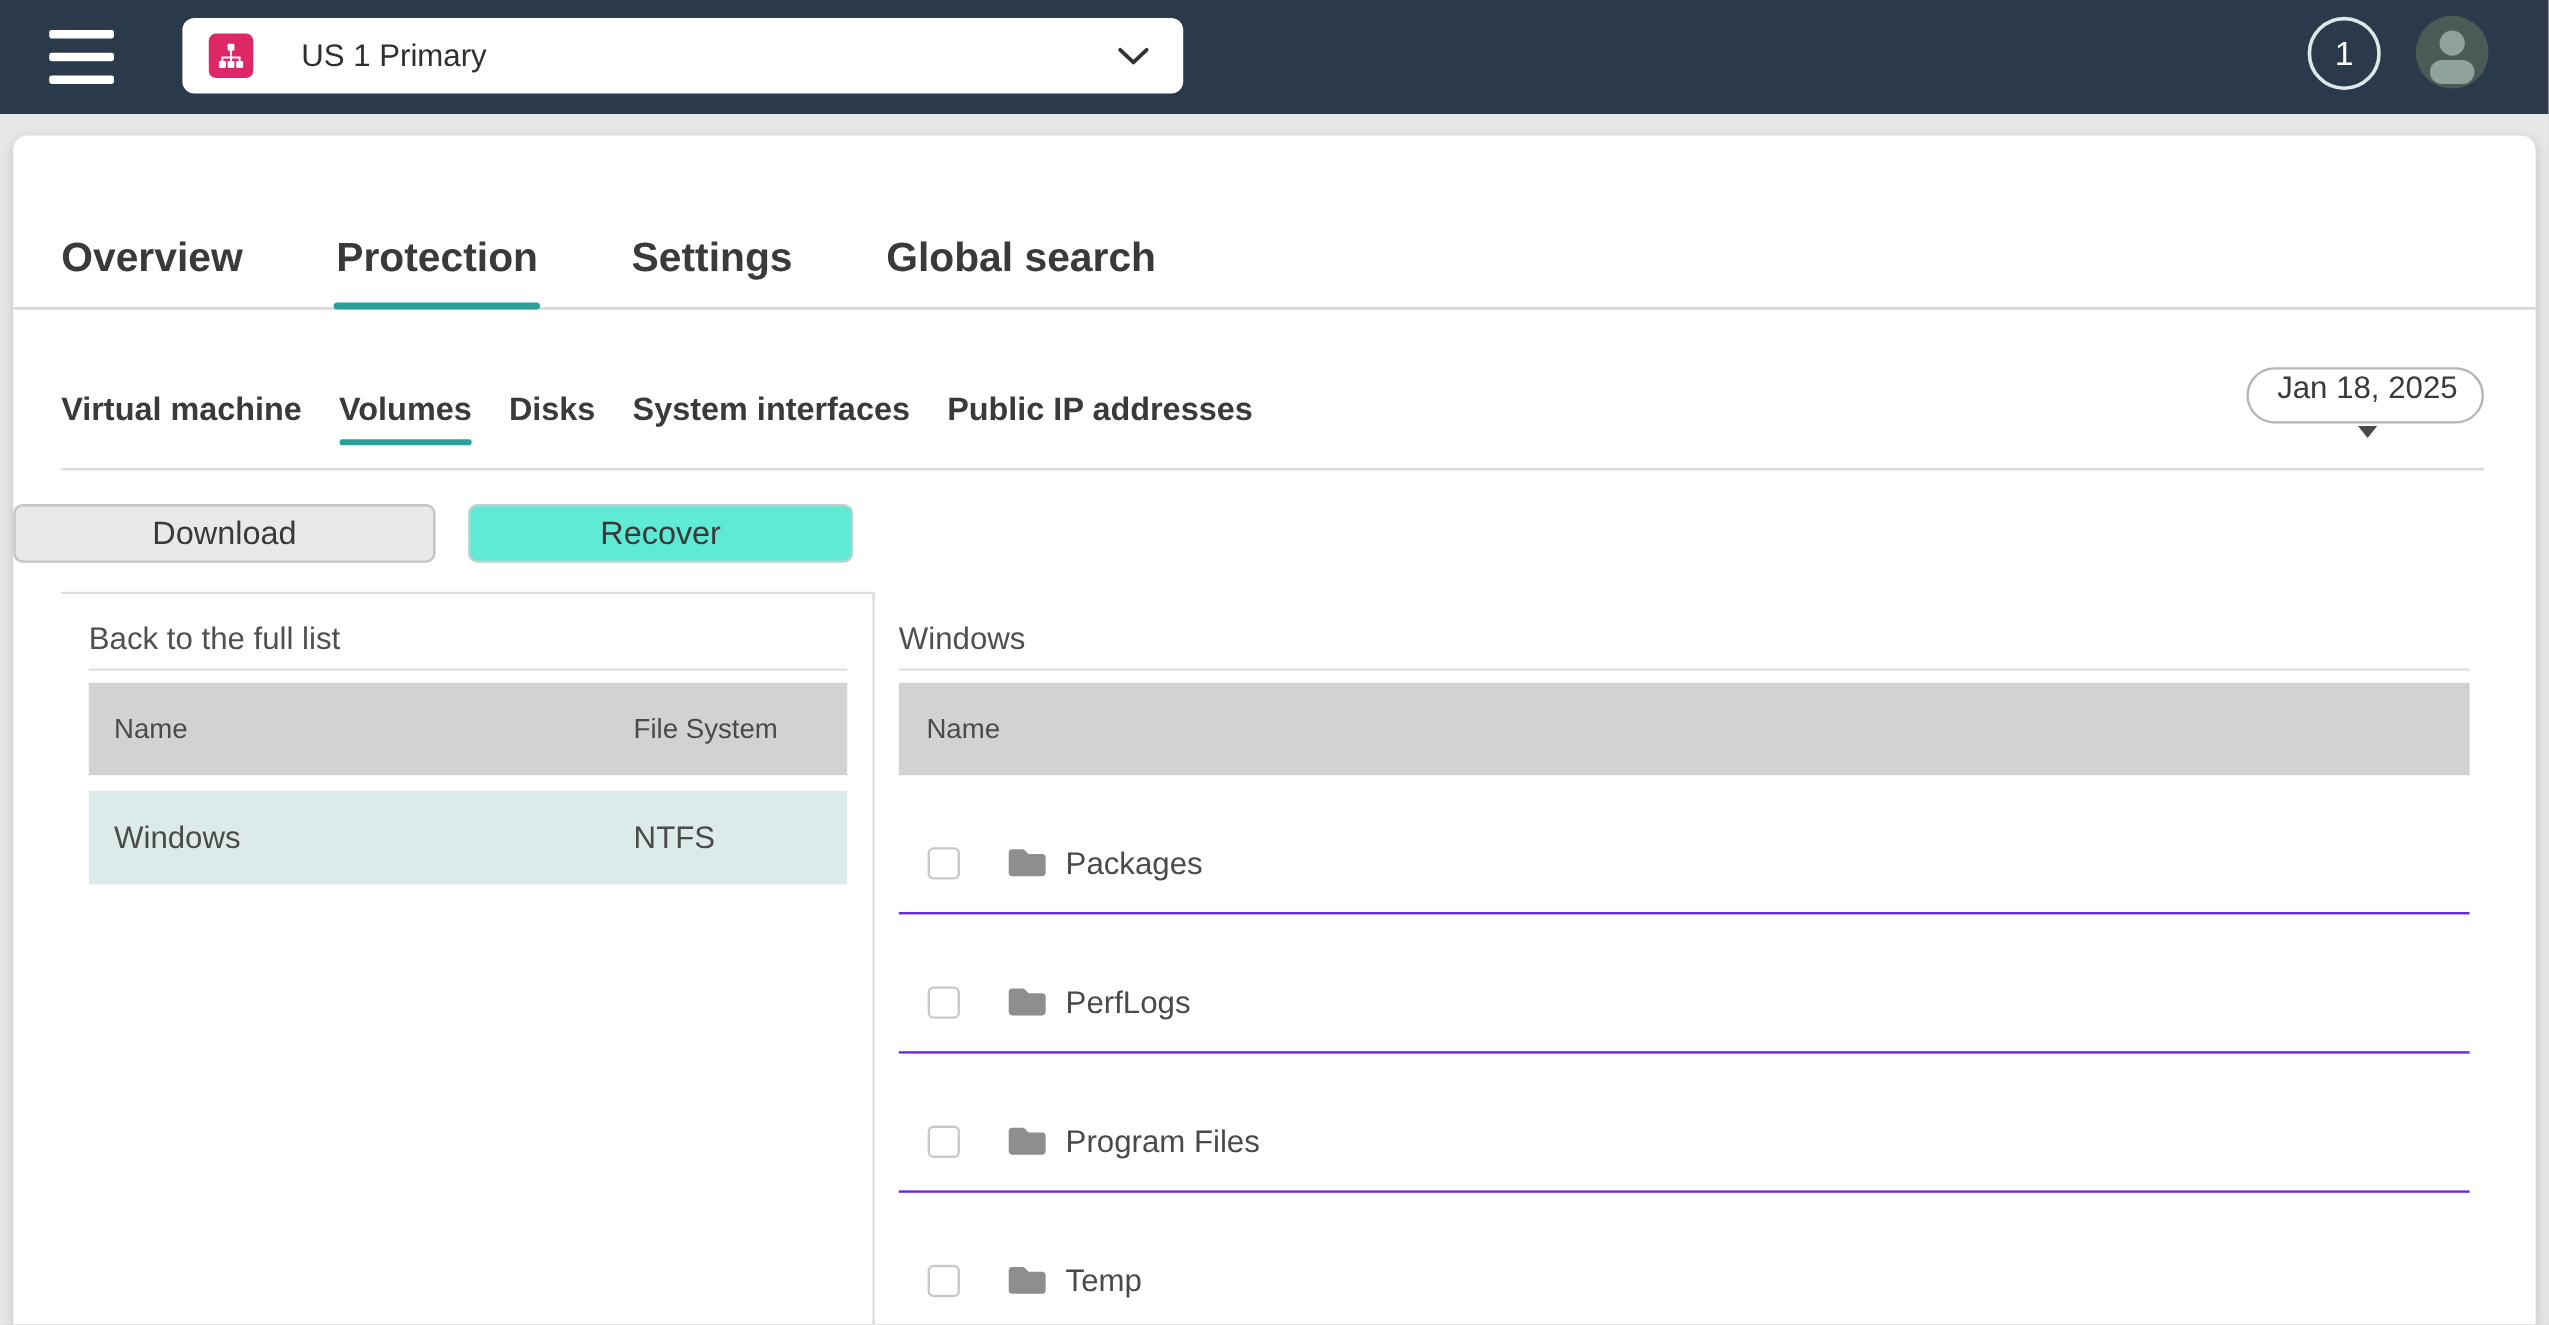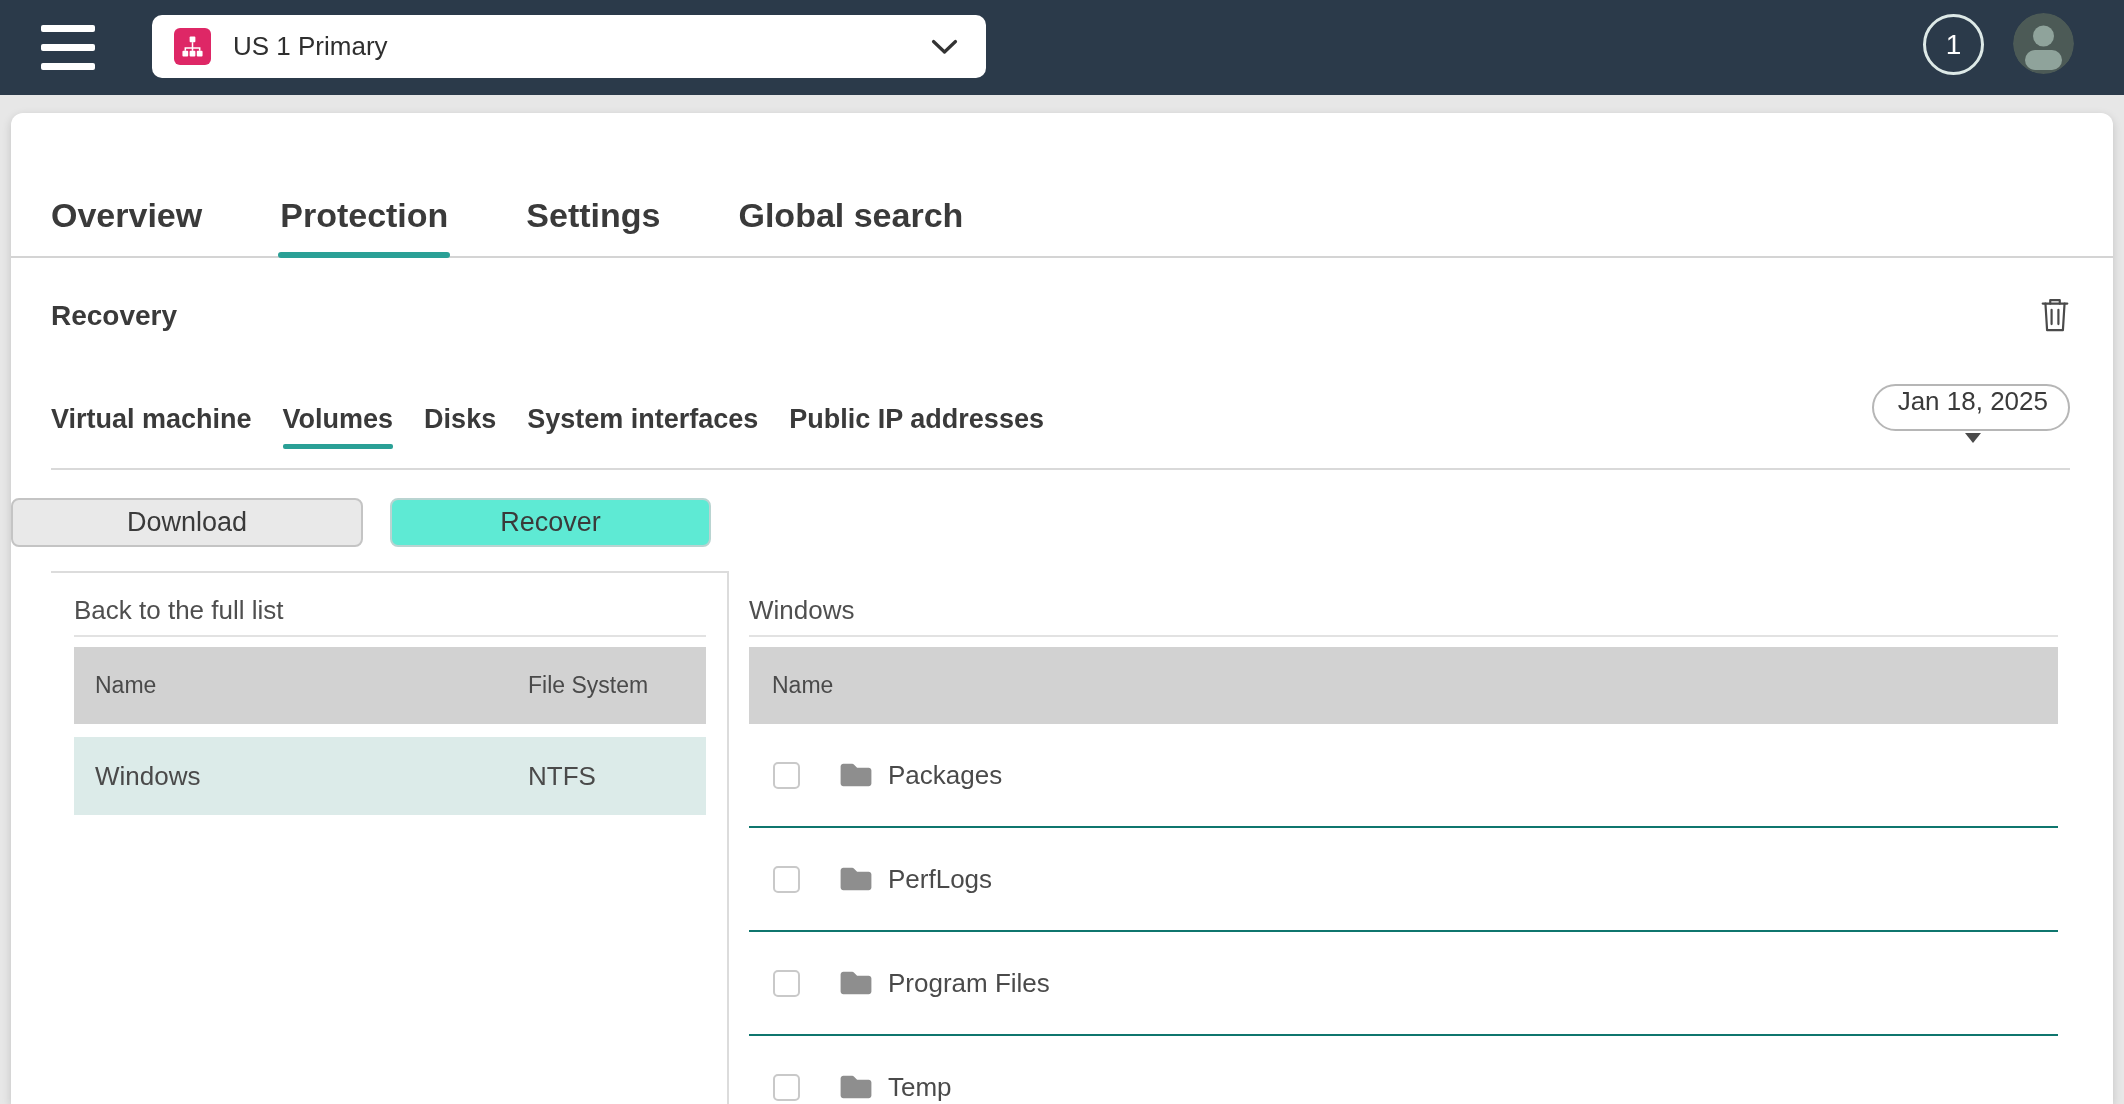--- a/index.html
+++ b/index.html
@@ -13,21 +13,21 @@
   .hamburger { position:absolute; left:41px; top:25px; width:54px; height:45px;
                display:flex; flex-direction:column; justify-content:space-between;
                background:none; border:none; cursor:pointer; }
   .hamburger span { height:7px; background:#ffffff; border-radius:2px; }
 
   .workspace-select { position:absolute; left:152px; top:15px; width:834px; height:63px;
                       background:#ffffff; border-radius:10px; display:flex; align-items:center;
                       padding:0 28px 0 22px; cursor:pointer; }
   .brand-icon { width:37px; height:37px; background:#de2766; border-radius:6px;
                 display:flex; align-items:center; justify-content:center; flex:none; }
-  .workspace-label { margin-left:22px; font-size:26px; color:#2f2f2f; }
+  .workspace-label { margin-left:40px; font-size:26px; color:#2f2f2f; }
   .ws-chevron { margin-left:auto; display:flex; }
 
   .notif-badge { position:absolute; left:1923px; top:14px; width:61px; height:61px;
                  border:3px solid #dde9e7; border-radius:50%; color:#ffffff; font-size:28px;
                  display:flex; align-items:center; justify-content:center; cursor:pointer; }
   .avatar { position:absolute; left:2013px; top:13px; width:61px; height:61px; border-radius:50%;
             overflow:hidden; cursor:pointer; }
 
   
   .card { position:absolute; left:11px; top:113px; width:2102px; height:991px; background:#ffffff;
@@ -73,21 +73,21 @@
   .vol-header { margin-top:10px; height:77px; background:#d2d2d2; display:flex; align-items:center;
                 font-size:23px; color:#4a4a4a; }
   .col-name { width:454px; padding-left:21px; }
   .vol-row { margin-top:13px; height:78px; background:#dcebe9; display:flex; align-items:center;
              font-size:26px; color:#4a4a4a; cursor:pointer; }
 
   .right-panel { position:absolute; left:738px; top:0; width:1309px; }
   .panel-title { margin-top:24px; font-size:26px; color:#4f4f4f; }
   .files-header { margin-top:10px; height:77px; background:#d2d2d2; display:flex; align-items:center;
                   padding-left:23px; font-size:23px; color:#4a4a4a; }
-  .file-row { height:104px; display:flex; align-items:center; border-bottom:2px solid #0f766e; cursor:pointer; }
+  .file-row { height:84px; display:flex; align-items:center; border-bottom:2px solid #6d28d9; cursor:pointer;margin-top:32px; }
   .checkbox { width:27px; height:27px; border:2px solid #c9c9c9; border-radius:5px; background:#ffffff;
               margin-left:24px; flex:none; cursor:pointer; }
   .folder-icon { margin-left:39px; flex:none; display:flex; }
   .file-label { margin-left:15px; font-size:26px; color:#4a4a4a; }
 </style>
 </head>
 <body>
 
 <div class="screen">
 
@@ -137,33 +137,20 @@
 
   <main class="card">
 
     <nav class="tabs">
       <div class="tab">Overview</div>
       <div class="tab active">Protection</div>
       <div class="tab">Settings</div>
       <div class="tab">Global search</div>
     </nav>
 
-    <div class="recovery-head">
-      <h2 class="recovery-title">Recovery</h2>
-      <button class="trash-btn" aria-label="delete">
-        <span>
-          <svg width="30" height="37" viewBox="0 0 22 26" fill="none" stroke="#4a4a4a" stroke-width="1.6" stroke-linecap="round" stroke-linejoin="round">
-            <path d="M2 5h18"></path>
-            <path d="M7.5 5V2.5h7V5"></path>
-            <path d="M4 5l1.2 19.5h11.6L18 5"></path>
-            <path d="M8.5 9.5v10.5M13.5 9.5v10.5"></path>
-          </svg>
-        </span>
-      </button>
-    </div>
 
     <div class="subtabs-row">
       <nav class="subtabs">
         <div class="subtab">Virtual machine</div>
         <div class="subtab active">Volumes</div>
         <div class="subtab">Disks</div>
         <div class="subtab">System interfaces</div>
         <div class="subtab">Public IP addresses</div>
       </nav>
       <button class="date-btn">

